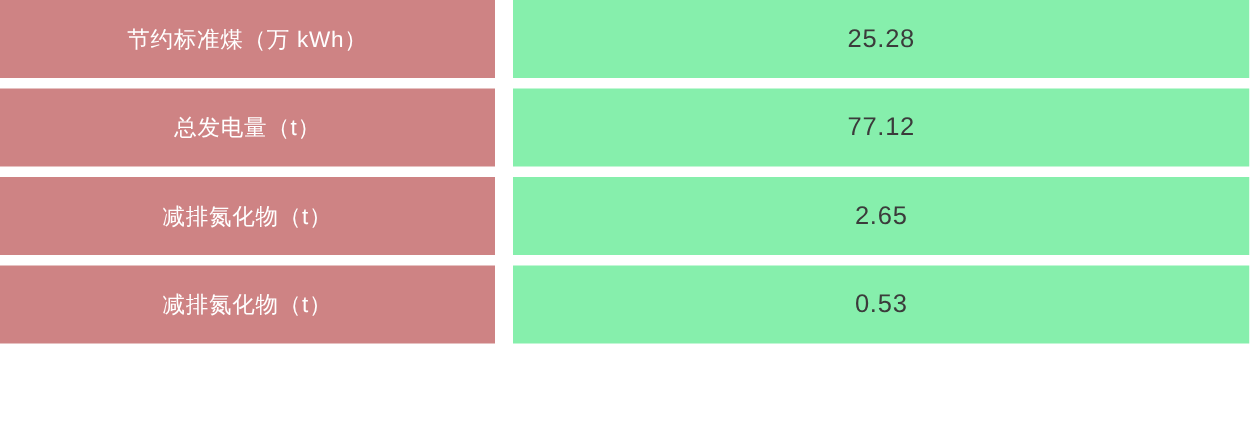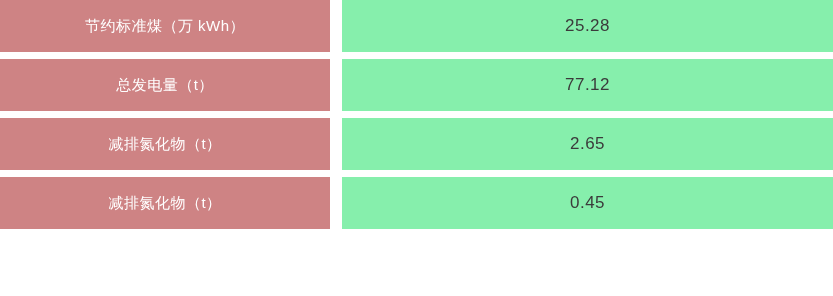--- a/index.html
+++ b/index.html
@@ -90,17 +90,17 @@
       <span>2.65</span>
     </div>
   </div>
 
   <div class="row">
     <div class="label-cell">
       <span>减排氮化物（t）</span>
     </div>
     <div class="gap"></div>
     <div class="value-cell">
-      <span>0.45</span>
+      <span>0.53</span>
     </div>
   </div>
 
 </div>
 
 </body></html>

